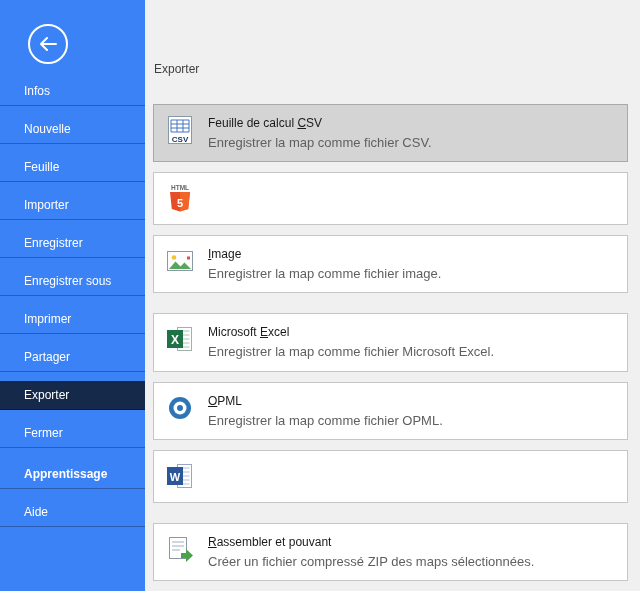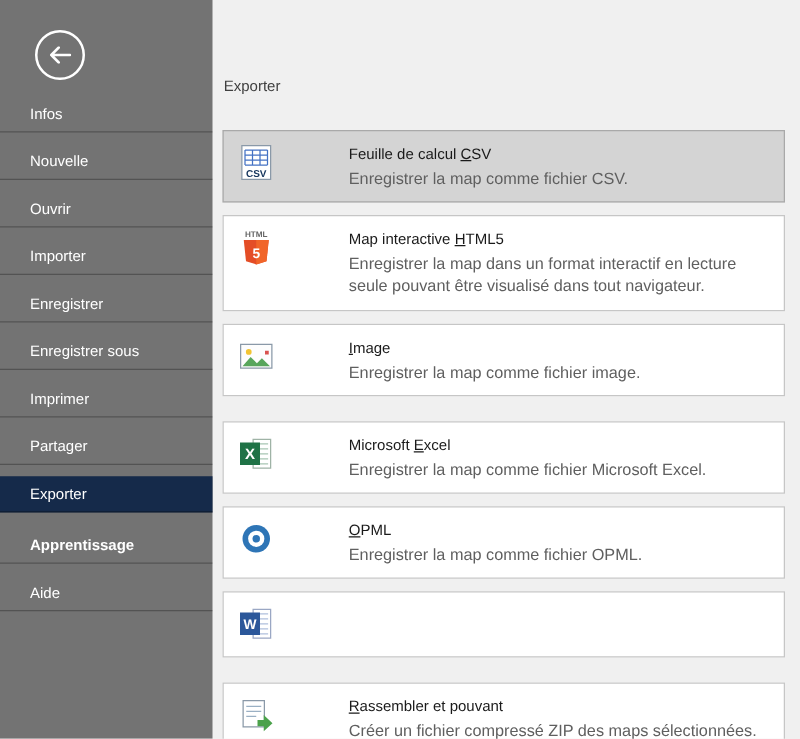--- a/index.html
+++ b/index.html
@@ -1,21 +1,21 @@
 <!DOCTYPE html>
 <html><head>
 <meta charset="utf-8">
 <style>
   * { margin:0; padding:0; box-sizing:border-box; }
   html,body { width:640px; height:591px; overflow:hidden; }
   body { font-family:"Liberation Sans", sans-serif; background:#f0f0f0; }
   .app { display:flex; width:640px; height:591px; }
 
   
-  .sidebar { width:170px; background:#737373; flex-shrink:0; color:#fff; }
+  .sidebar { width:145px; background:#3b82f6; flex-shrink:0; color:#fff; }
   .back-button {
     width:40px; height:40px; border:2px solid #fff; border-radius:50%;
     margin:24px 0 9px 28px; display:flex; align-items:center; justify-content:center;
     cursor:pointer;
   }
   .nav { margin-top:13px; }
   .nav-item {
     font-size:12px; color:#fff; padding:7px 0 7px 24px;
     border-bottom:1px solid rgba(0,0,0,0.28);
     margin-bottom:9px; cursor:pointer; white-space:nowrap;
@@ -27,21 +27,21 @@
   .main { flex:1; padding:0 12px 0 8px; }
   .main-title { font-size:12px; font-weight:normal; color:#3f3f3f; margin:62px 0 28px 1px; }
 
   .card {
     display:flex; align-items:flex-start; gap:12px;
     background:#fff; border:1px solid #c6c6c6;
     padding:10px 10px 9px 10px; margin-bottom:10px; cursor:pointer;
   }
   .card.selected { background:#d4d4d4; border-color:#a9a9a9; }
   .card .icon { width:32px; height:32px; flex-shrink:0; display:flex; align-items:flex-start; justify-content:center; }
-  .card .text { padding-top:1px;margin-left:46px; }
+  .card .text { padding-top:1px; }
   .card .title { font-size:12px; color:#1a1a1a; margin-bottom:4px; }
   .card .title .accel { text-decoration:underline; }
   .card .desc { font-size:13px; color:#5f5f5f; line-height:1.4; }
   .group { margin-bottom:20px; }
   .group:last-child { margin-bottom:0; }
 
   svg text { font-family:"Liberation Sans", sans-serif; }
 </style>
 </head>
 <body>
@@ -52,27 +52,28 @@
     <div class="back-button">
       <span style="display:flex">
         <svg width="18" height="14" viewBox="0 0 18 14">
           <path d="M8 1 L2 7 L8 13 M2 7 H17" stroke="#ffffff" stroke-width="2" fill="none" stroke-linecap="round" stroke-linejoin="round"></path>
         </svg>
       </span>
     </div>
     <nav class="nav">
       <div class="nav-item">Infos</div>
       <div class="nav-item">Nouvelle</div>
-      <div class="nav-item">Ouvrir</div>
+      <div class="nav-item">Feuille</div>
       <div class="nav-item">Importer</div>
       <div class="nav-item">Enregistrer</div>
       <div class="nav-item">Enregistrer sous</div>
       <div class="nav-item">Imprimer</div>
       <div class="nav-item">Partager</div>
       <div class="nav-item selected">Exporter</div>
+      <div class="nav-item">Fermer</div>
       <div class="nav-item group-start">Apprentissage</div>
       <div class="nav-item">Aide</div>
     </nav>
   </aside>
 
   <main class="main">
     <h1 class="main-title">Exporter</h1>
 
     <div class="group">
 
@@ -95,24 +96,20 @@
 
       <div class="card">
         <span class="icon">
           <svg width="30" height="30" viewBox="0 0 30 30">
             <text x="15" y="6.5" font-size="6.5" font-weight="bold" fill="#666666" text-anchor="middle">HTML</text>
             <path d="M5 9 h20 l-1.8 17 L15 28.5 L6.8 26 Z" fill="#e44d26"></path>
             <path d="M15 9 h10 l-1.8 17 L15 28.5 Z" fill="#f16529"></path>
             <text x="15" y="23.5" font-size="11" font-weight="bold" fill="#ffffff" text-anchor="middle">5</text>
           </svg>
         </span>
-        <div class="text">
-          <div class="title"><span>Map interactive </span><span class="accel">H</span><span>TML5</span></div>
-          <div class="desc">Enregistrer la map dans un format interactif en lecture seule pouvant être visualisé dans tout navigateur.</div>
-        </div>
       </div>
 
       <div class="card">
         <span class="icon">
           <svg width="30" height="30" viewBox="0 0 30 30">
             <rect x="2.5" y="5.5" width="25" height="19" fill="#fdfdfd" stroke="#8a99a8"></rect>
             <circle cx="9" cy="11.5" r="2.3" fill="#f2c433"></circle>
             <path d="M4 23 L10.5 15.5 L15.5 20.5 L19.5 16.5 L26 23 Z" fill="#58a65c"></path>
             <path d="M22 10.5 h3 v3 h-3 Z" fill="#d9534f"></path>
           </svg>

